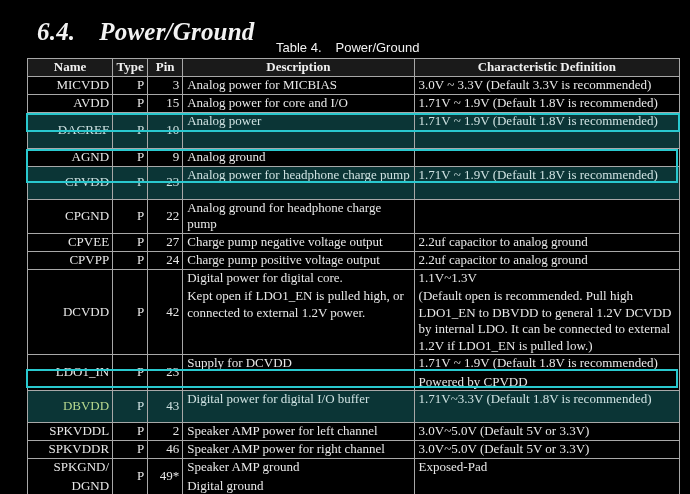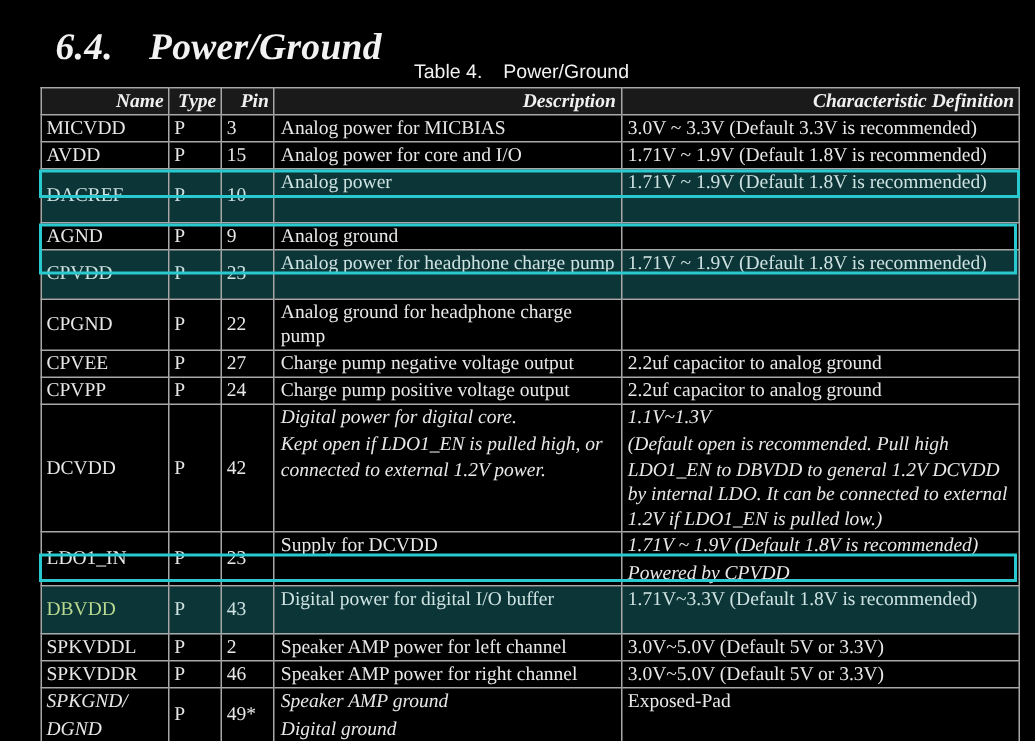--- a/index.html
+++ b/index.html
@@ -3,29 +3,29 @@
 <meta charset="utf-8">
 <style>
   html, body { margin:0; padding:0; background:#000; }
   body { width:690px; height:494px; position:relative; overflow:hidden; color:#e8e8e8; font-family:"Liberation Serif", serif; }
   .section-title { position:absolute; left:21px; top:2px; font-family:"Liberation Serif", serif; font-style:italic; font-weight:bold; font-size:25px; color:#f2f2f2; letter-spacing:0.2px; margin:16px; }
   .section-title .num { margin-right:24px; }
   .caption { position:absolute; left:276px; top:40px; font-family:"Liberation Sans", sans-serif; font-weight:normal; font-size:13px; color:#f2f2f2; }
   .caption .gap { display:inline-block; width:14px; }
   table { position:absolute; left:27px; top:58px; border-collapse:collapse; width:653px; font-size:13px; }
   td, th { border:1.5px solid #a8a8a8; padding:0 3px; line-height:16.5px; vertical-align:middle; }
-  th { background:#1a1a1a; font-weight:bold; color:#f0f0f0; height:16px; text-align:right;font-style:italic; }
-  td.c { text-align:left; }
+  th { background:#1a1a1a; font-weight:bold; color:#f0f0f0; height:16px; text-align:center; }
+  td.c { text-align:right; }
   td.desc, td.def { text-align:left; padding-left:4px; vertical-align:top; }
   td.def { }
   col.c1 { width:85px; } col.c2 { width:35px; } col.c3 { width:35px; } col.c4 { width:231px; } col.c5 { width:265px; }
   tr.hl td { background:#0b3536; color:#cfe2e2; }
   tr.hl-green td.name { color:#b8d98f; }
   .outline { position:absolute; border:2px solid #29c9cf; box-sizing:border-box; pointer-events:none; }
-  p.line { margin:0;font-style:italic; }
+  p.line { margin:0; }
   p.line + p.line { margin-top:2px; }
 </style>
 </head>
 <body>
 
 <h1 class="section-title"><span class="num">6.4.</span><span>Power/Ground</span></h1>
 
 <div class="caption"><span>Table 4.</span><span class="gap"></span><span>Power/Ground</span></div>
 
 <table>

